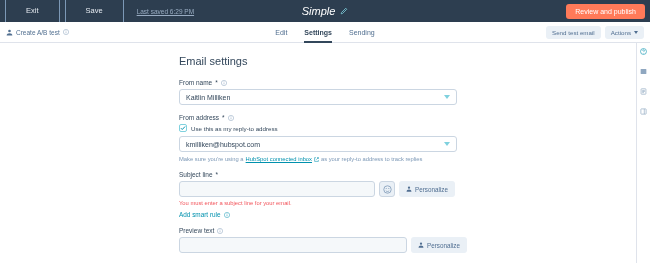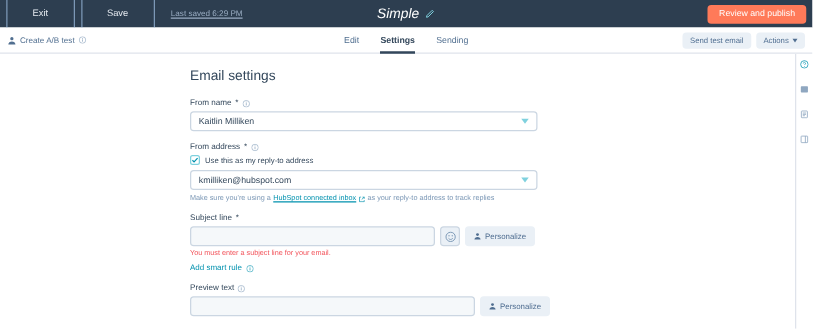--- a/index.html
+++ b/index.html
@@ -68,21 +68,21 @@
     font-size: 6.2px; font-family: "Liberation Sans", sans-serif;
     padding: 0 6px; height: 13px; line-height: 13px; cursor: pointer;
     display: flex; align-items: center; gap: 3px;
   }
   .caret { width: 0; height: 0; border-left: 2.5px solid transparent;
            border-right: 2.5px solid transparent; border-top: 3px solid #506e91; }
 
   
   .body-wrap { flex: 1; display: flex; min-height: 0; background: #fff; }
   .main {
-    flex: 1; padding: 12px 0 0 152px; overflow: hidden; position: relative;
+    flex: 1; padding: 12px 0 0 152px; overflow: hidden; position: relative; margin-left: 27px;
   }
   .h1 { font-size: 11px; color: #33475b; margin-bottom: 12px; }
 
   .field { margin-bottom: 9px; }
   .flabel {
     font-size: 6.5px; color: #33475b; display: flex; align-items: center;
     gap: 3px; margin-bottom: 3px;
   }
   .req { color: #33475b; }
 

